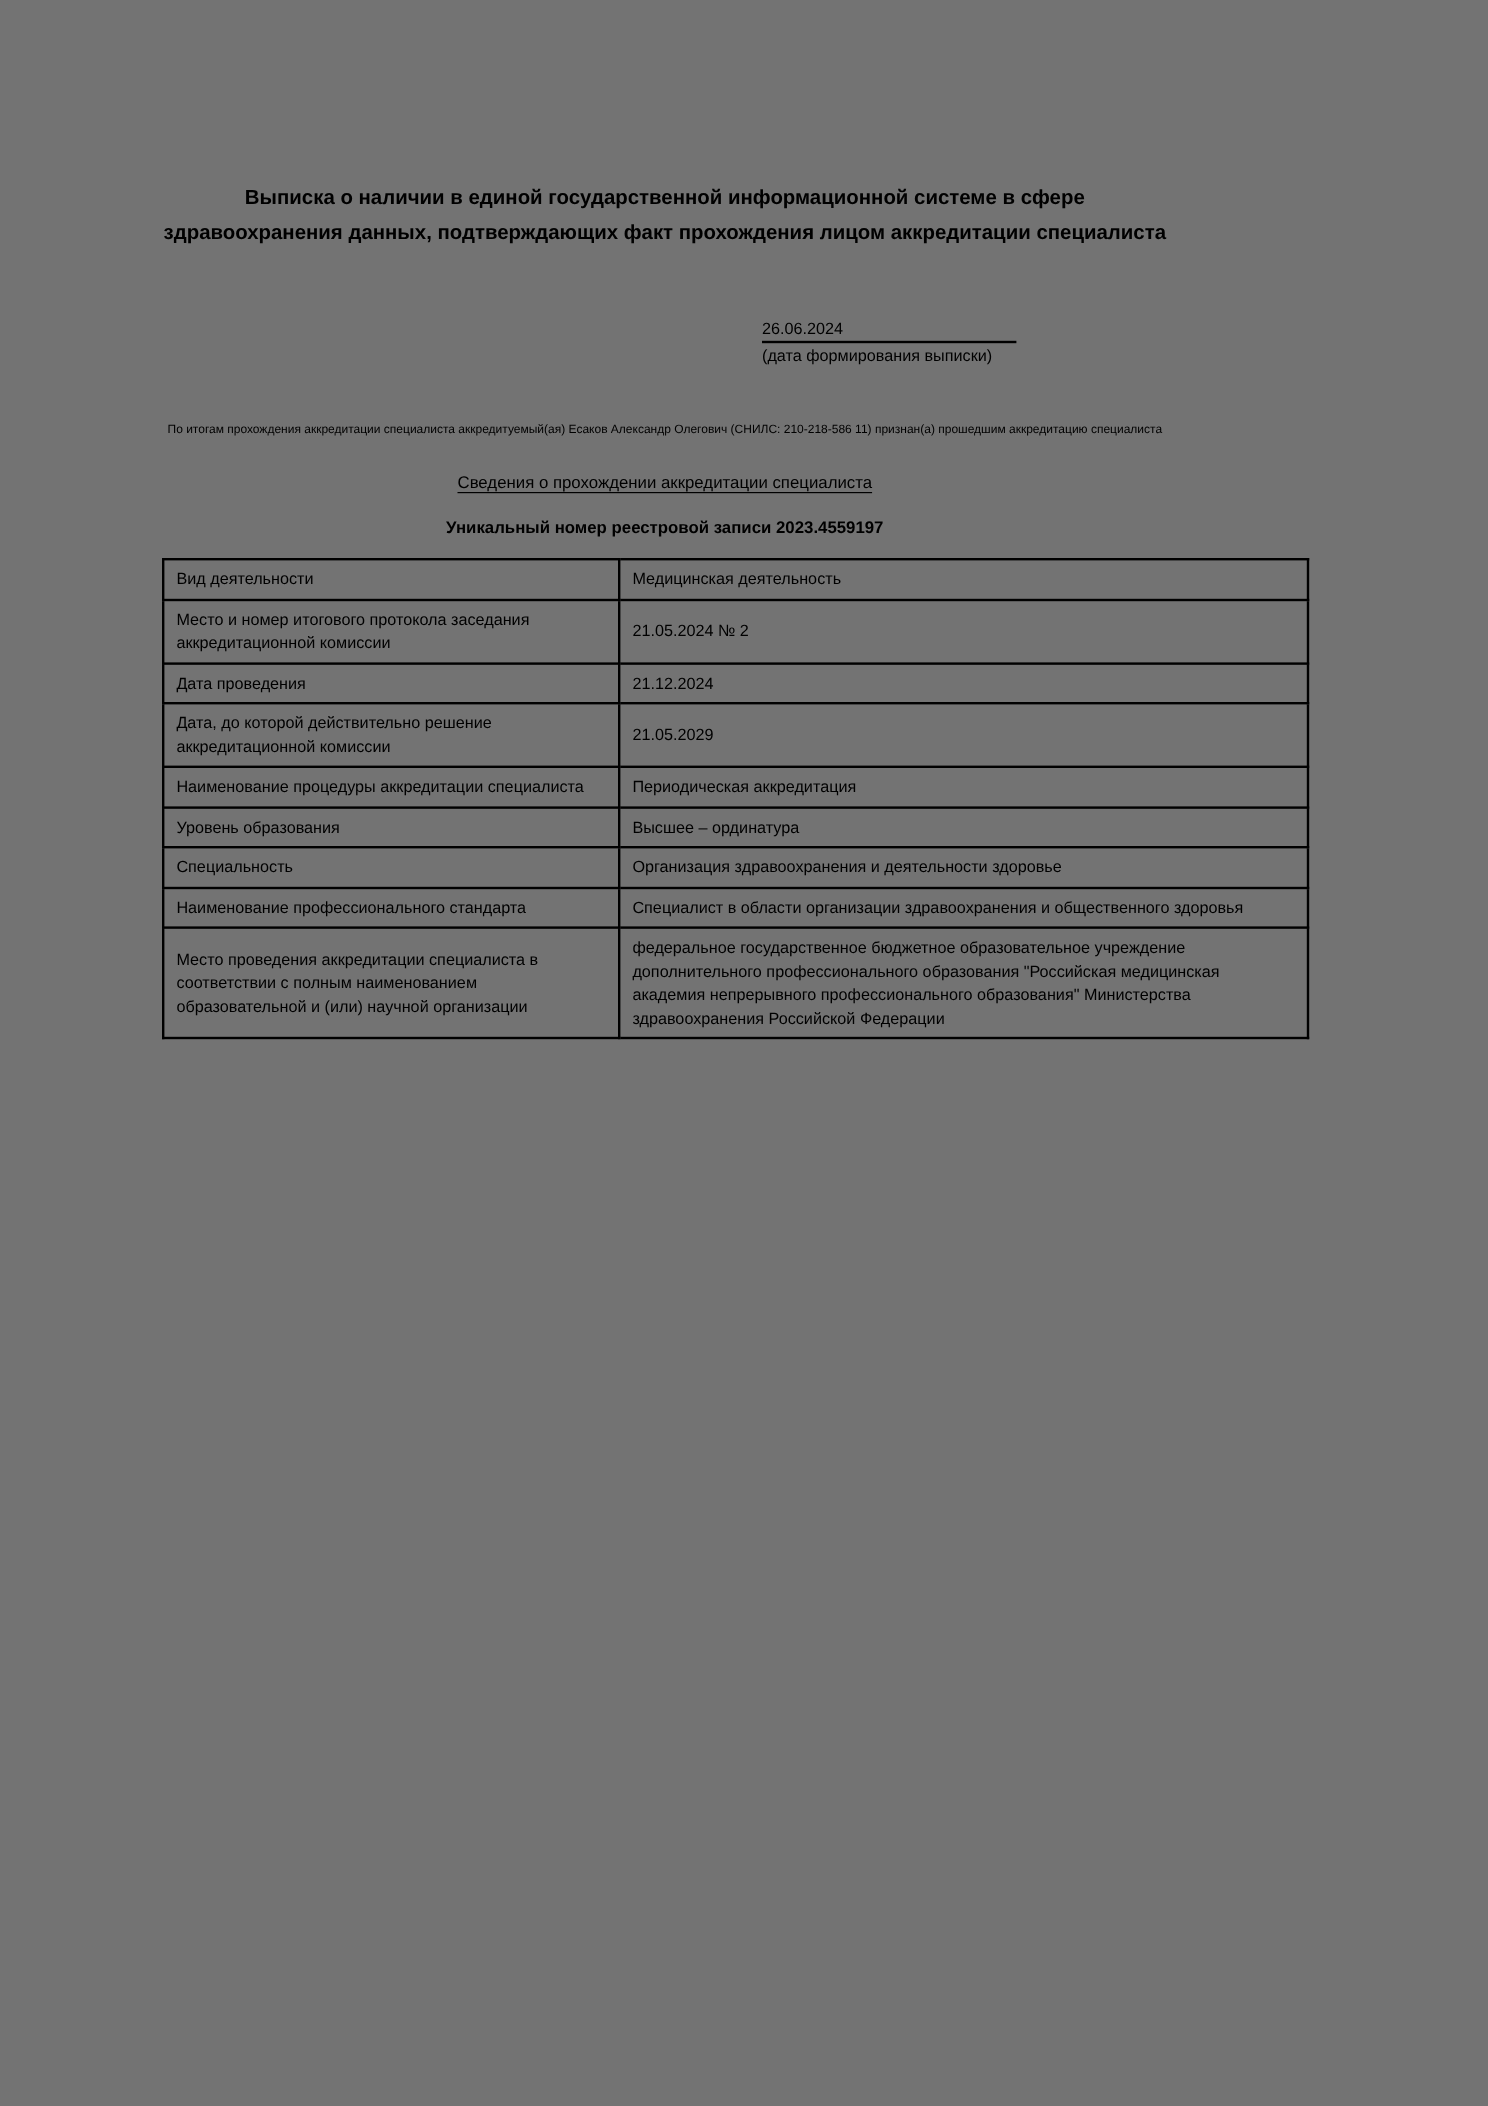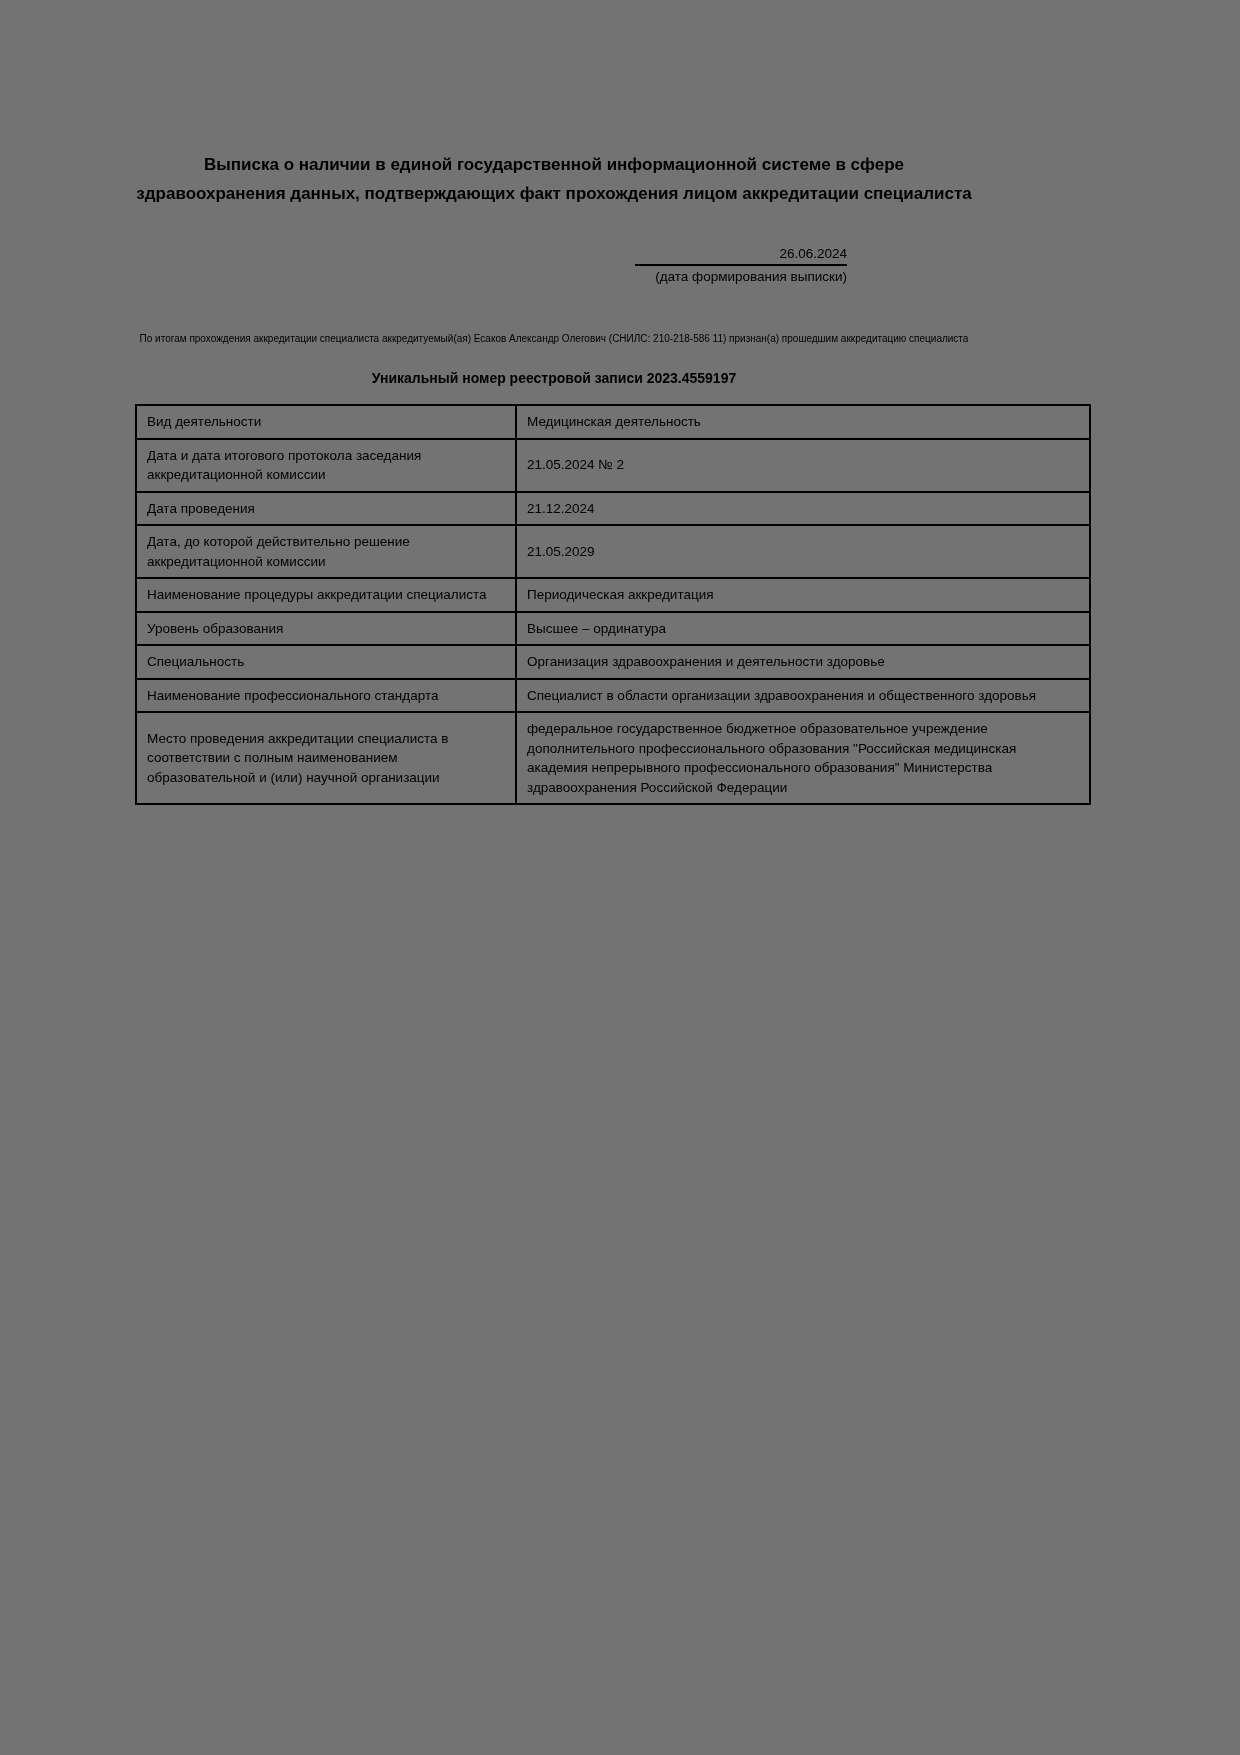--- a/index.html
+++ b/index.html
@@ -23,25 +23,25 @@
     margin-left: 135px;
     width: 838px;
     text-align: center;
   }
   .doc-title {
     font-size: 17px;
     font-weight: bold;
     line-height: 29px;
   }
   .date-block {
-    margin-top: 38px;
+    margin-top: 58px;
     margin-left: 500px;
     width: 212px;
     font-size: 13.5px;
-    text-align: right;
+    text-align: left;
   }
   .date-value {
     display: block;
     padding-bottom: 3px;
     border-bottom: 2px solid #000000;
   }
   .date-caption {
     display: block;
     padding-top: 3px;
     white-space: nowrap;
@@ -90,33 +90,34 @@
 
     <div class="doc-title">Выписка о наличии в единой государственной информационной системе в сфере здравоохранения данных, подтверждающих факт прохождения лицом аккредитации специалиста</div>
 
     <div class="date-block">
       <span class="date-value">26.06.2024</span>
       <span class="date-caption">(дата формирования выписки)</span>
     </div>
 
     <div class="summary">По итогам прохождения аккредитации специалиста аккредитуемый(ая) Есаков Александр Олегович (СНИЛС: 210-218-586 11) признан(а) прошедшим аккредитацию специалиста</div>
 
+    <div class="section-heading">Сведения о прохождении аккредитации специалиста</div>
 
     <div class="registry-heading">Уникальный номер реестровой записи 2023.4559197</div>
 
   </div>
 
   <table class="acc-table">
     <tbody>
       <tr>
         <td class="label-cell">Вид деятельности</td>
         <td class="value-cell">Медицинская деятельность</td>
       </tr>
       <tr>
-        <td class="label-cell">Дата и дата итогового протокола заседания аккредитационной комиссии</td>
+        <td class="label-cell">Место и номер итогового протокола заседания аккредитационной комиссии</td>
         <td class="value-cell">21.05.2024 № 2</td>
       </tr>
       <tr>
         <td class="label-cell">Дата проведения</td>
         <td class="value-cell">21.12.2024</td>
       </tr>
       <tr>
         <td class="label-cell">Дата, до которой действительно решение аккредитационной комиссии</td>
         <td class="value-cell">21.05.2029</td>
       </tr>

